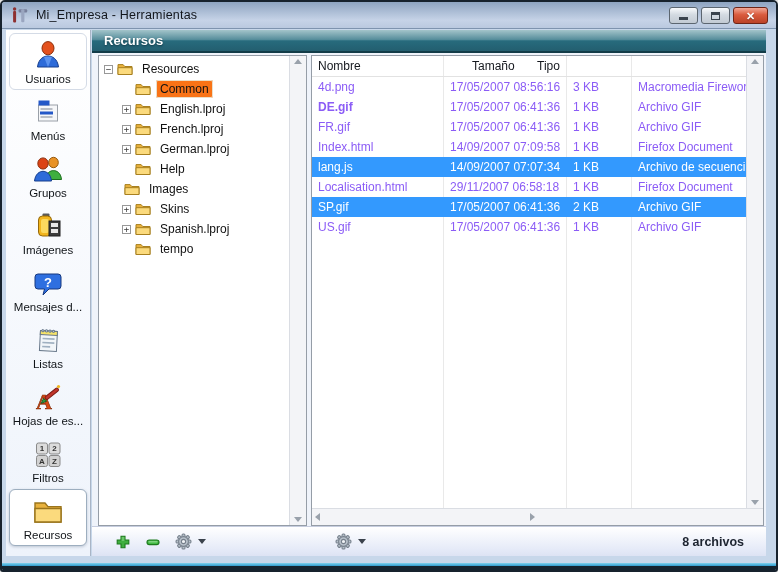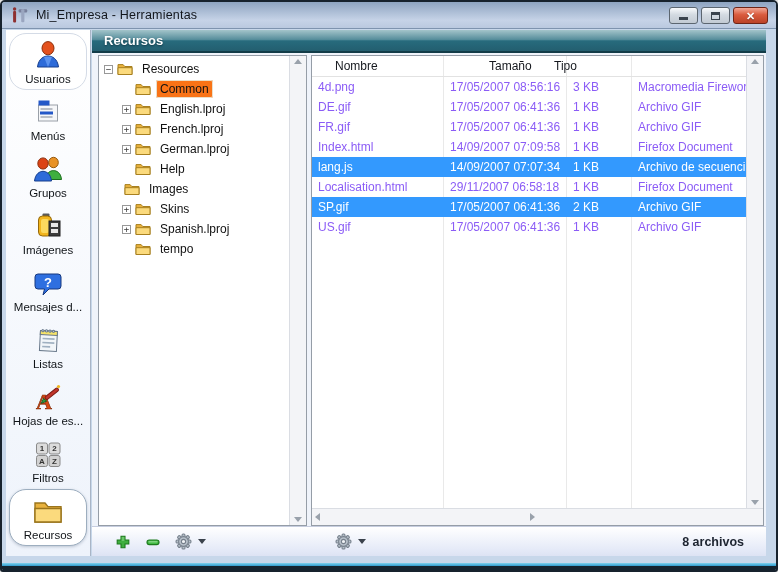--- a/index.html
+++ b/index.html
@@ -26,21 +26,21 @@
   .win-btn.close{width:35px;align-items:center;
     background:linear-gradient(#f2a795,#da5b3e 45%,#bb4227);border-color:#6e2416;}
   .win-btn.close .xglyph::before{content:"✕";color:#fff;font-weight:bold;font-size:11px;
     text-shadow:0 1px 1px rgba(0,0,0,.4);}
   
   .sidebar{position:absolute;left:4px;top:28px;bottom:14px;width:85px;
     background:linear-gradient(180deg,#ffffff,#eef3fb);
     border-right:1px solid #a9b5c6;padding-top:3px;overflow:hidden;}
   .side-item{height:57px;display:flex;flex-direction:column;align-items:center;
     justify-content:center;gap:2px;margin:0 3px;border:1px solid transparent;
-    border-radius:17px;cursor:default;}
+    border-radius:6px;cursor:default;}
   .side-item.card{background:#fff;border-color:#d4dbe6;}
   .side-item.active{background:#fff;border-color:#9daebf;
     box-shadow:0 1px 3px rgba(40,60,90,.25);}
   .side-icon{width:32px;height:32px;display:flex;align-items:center;justify-content:center;}
   .side-icon svg{width:32px;height:32px;}
   .side-label{font-size:11.5px;color:#101418;white-space:nowrap;max-width:78px;
     overflow:hidden;}
   
   .content{position:absolute;left:90px;top:28px;right:10px;bottom:14px;
     display:flex;flex-direction:column;background:#eff3fa;}
@@ -398,33 +398,33 @@
 
       <div class="table-panel">
         <div class="table-main">
           <div class="grid">
             <div class="grid-lines" id="gridlines">
                 <div class="line" style="left: 131px;"></div>
                 <div class="line" style="left: 254px;"></div>
                 <div class="line" style="left: 319px;"></div>
               </div>
             <div class="grid-header" id="gridheader">
-                <span class="gcell" style="width: 154px; margin-left: 17px;">Nombre</span>
+                <span class="gcell" style="width: 154px;">Nombre</span>
                 <span class="gcell" style="width: 65px;">Tamaño</span>
                 <span class="gcell" style="flex: 1 1 0%; min-width: 117px;">Tipo</span>
               </div>
             <div id="gridrows">
                 <div class="row">
     <span class="gcell" style="width: 132px;">4d.png</span>
     <span class="gcell" style="width: 123px;">17/05/2007 08:56:16</span>
     <span class="gcell" style="width: 65px;">3 KB</span>
     <span class="gcell" style="flex: 1 1 0%; min-width: 0px;">Macromedia Firework</span>
   </div>
                 <div class="row">
-    <span class="gcell" style="width: 132px;">DE.gif</span>
+    <span class="gcell" style="width: 132px; font-weight: bold;">DE.gif</span>
     <span class="gcell" style="width: 123px;">17/05/2007 06:41:36</span>
     <span class="gcell" style="width: 65px;">1 KB</span>
     <span class="gcell" style="flex: 1 1 0%; min-width: 0px;">Archivo GIF</span>
   </div>
                 <div class="row">
     <span class="gcell" style="width: 132px;">FR.gif</span>
     <span class="gcell" style="width: 123px;">17/05/2007 06:41:36</span>
     <span class="gcell" style="width: 65px;">1 KB</span>
     <span class="gcell" style="flex: 1 1 0%; min-width: 0px;">Archivo GIF</span>
   </div>

